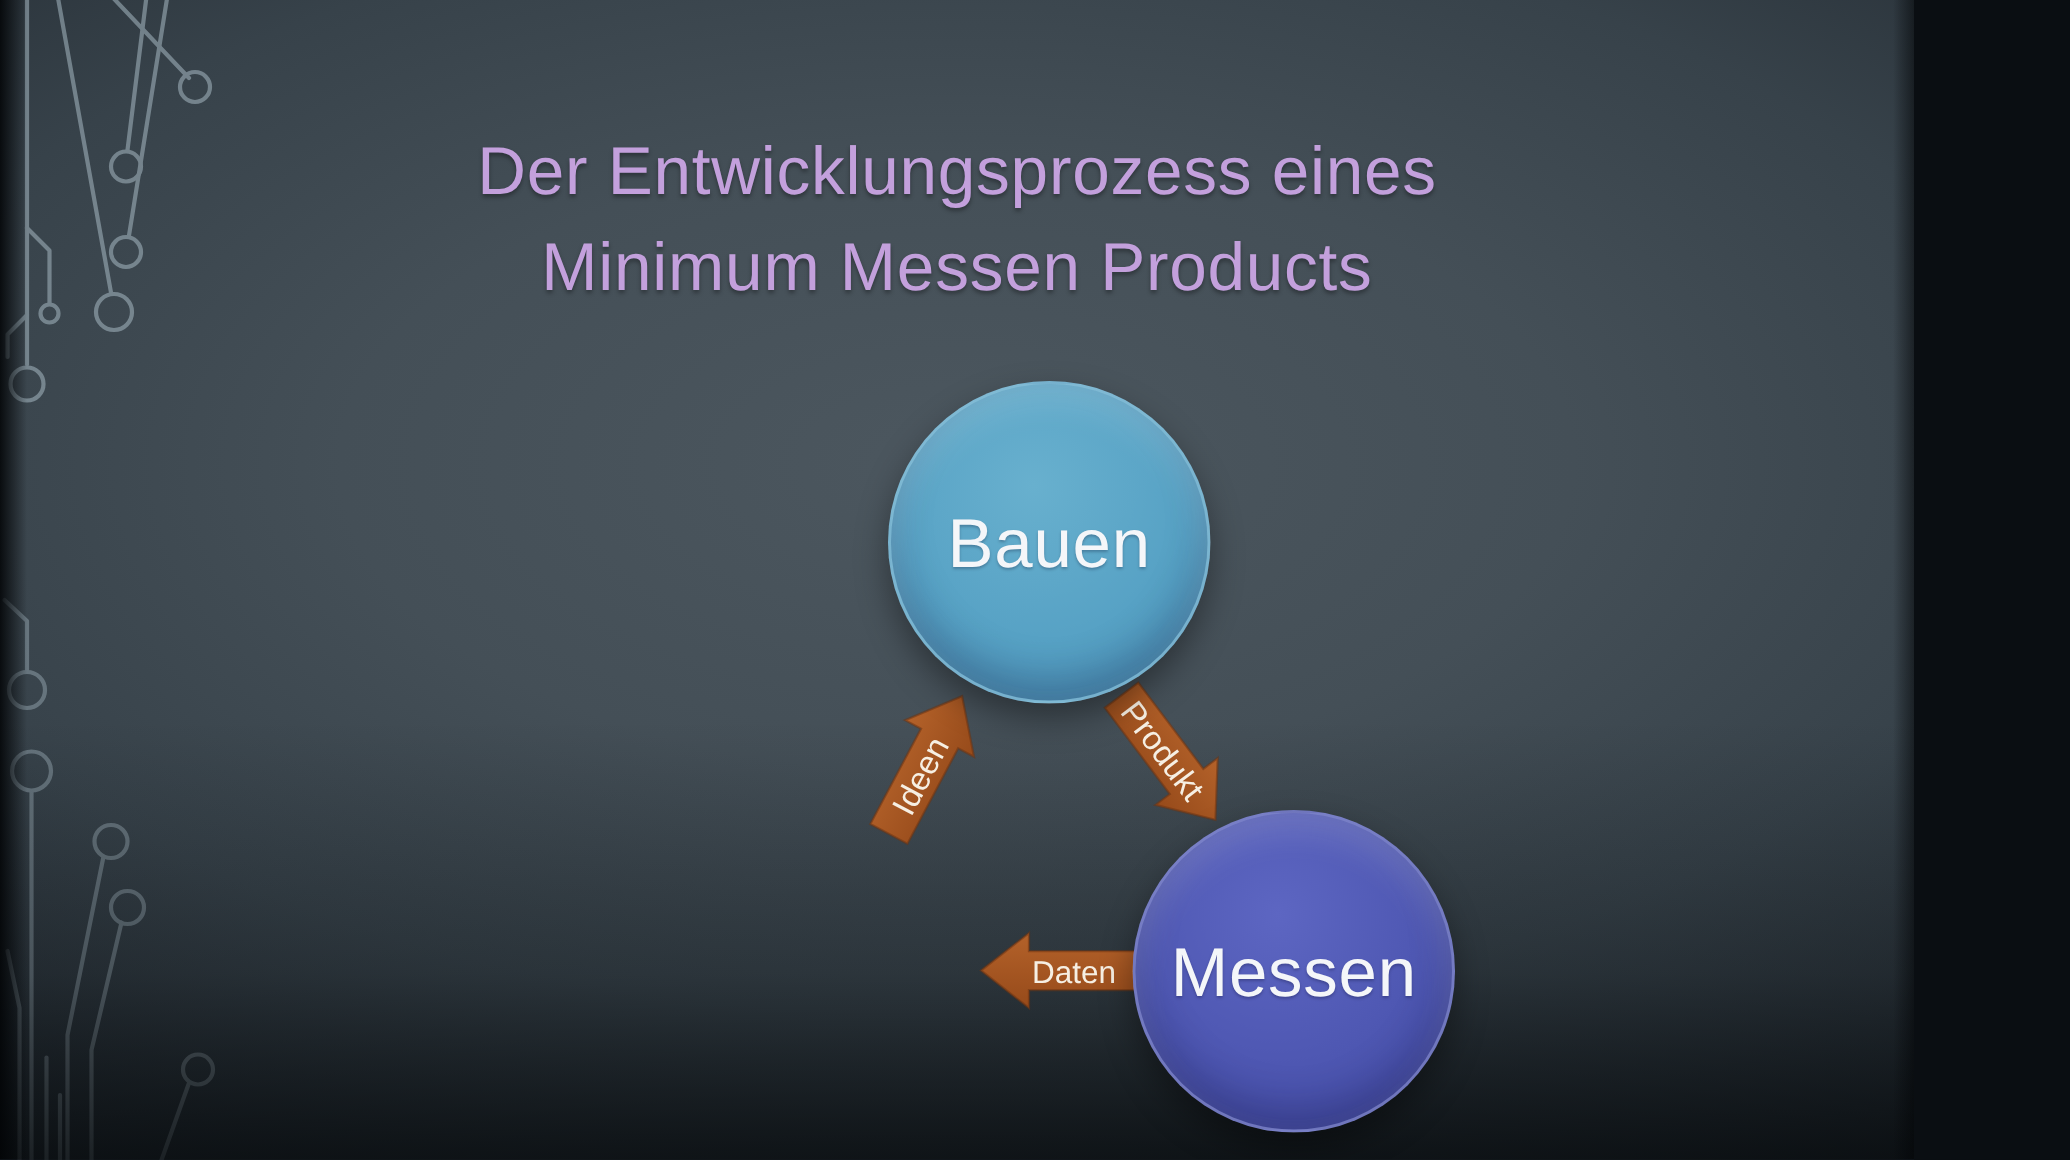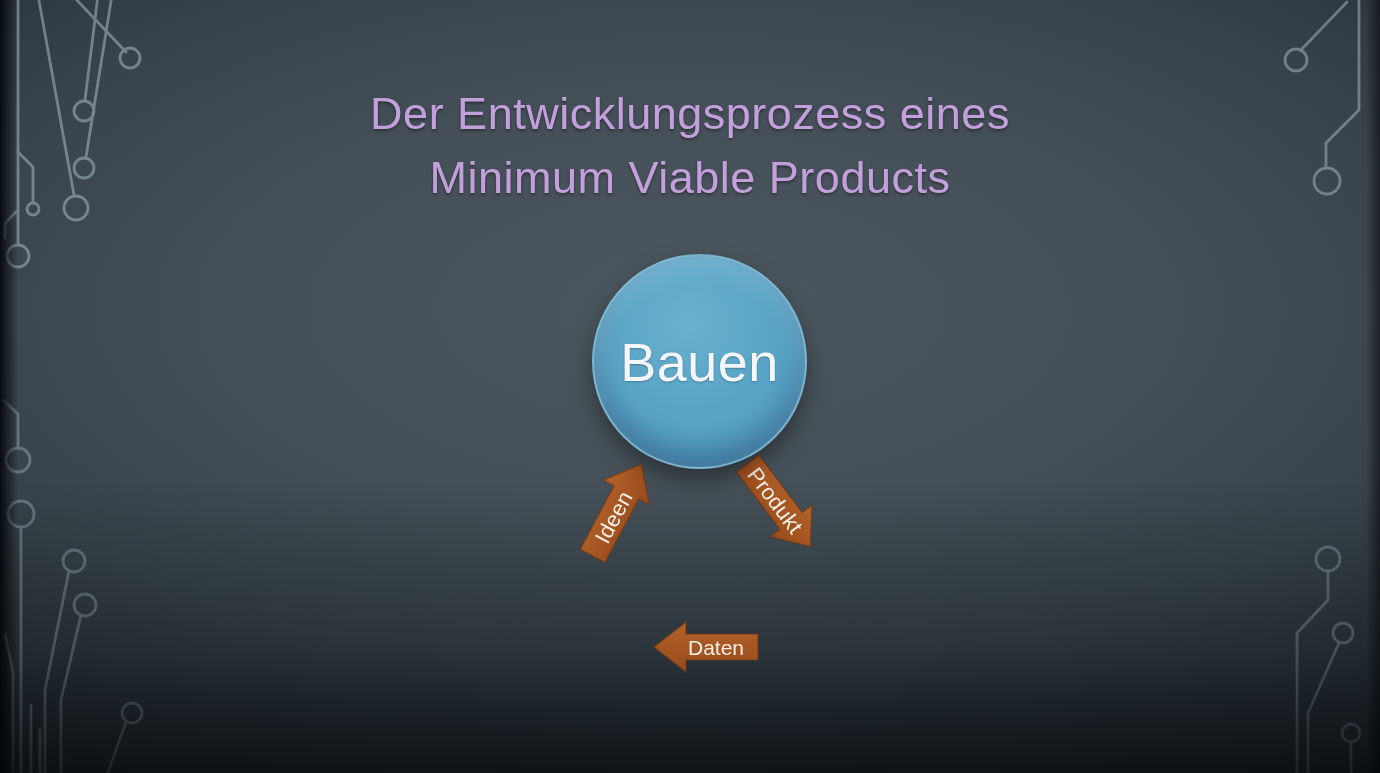--- a/index.html
+++ b/index.html
@@ -1,18 +1,18 @@
 <!DOCTYPE html>
 <html><head>
 <meta charset="utf-8">
 <style>
   html,body { margin:0; padding:0; background:#0a0e12; }
   * { box-sizing:border-box; }
   .slide {
-    position:relative; width:1380px; height:773px; overflow:hidden;
+    position:relative; width:1276px; height:773px; overflow:hidden;
     font-family:"Liberation Sans", sans-serif;
     background: radial-gradient(ellipse 115% 95% at 50% 40%,
       #4c575f 0%, #444f57 28%, #37424a 50%, #242c33 72%, #13181d 90%, #0a0e12 100%);
     text-decoration: underline;
   }
   svg.circuits { position:absolute; left:0; top:0; z-index:1; }
   .circuits path { fill:none; stroke:#a6b8c2; stroke-width:2.8; stroke-linecap:round; stroke-linejoin:round; }
   .circuits circle { fill:none; stroke:#a6b8c2; stroke-width:2.8; }
   .grp-lt { opacity:0.55; } .grp-lb { opacity:0.42; }
   .grp-rt { opacity:0.52; } .grp-rb { opacity:0.40; }
@@ -47,21 +47,21 @@
     position:absolute; width:215px; height:215px; border-radius:50%;
     display:flex; align-items:center; justify-content:center;
     border:2px solid rgba(255,255,255,0.22);
     box-shadow: inset 0 12px 22px rgba(255,255,255,0.16),
                 inset 0 -14px 26px rgba(15,15,55,0.28),
                 0 10px 22px rgba(0,0,0,0.38);
   }
   .node-bauen  { left:592px; top:254px; background:radial-gradient(circle at 45% 32%, #68b0ce 0%, #57a2c5 55%, #4a94ba 100%); }
   .node-lernen { left:430px; top:540px; background:radial-gradient(circle at 45% 32%, #9c68bd 0%, #8b58ac 55%, #7b499d 100%); }
   .node-messen { left:755px; top:540px; background:radial-gradient(circle at 45% 32%, #5d66c2 0%, #4e57b2 55%, #4149a3 100%); }
-  .node-label { font-size:54px; color:#f4f6f9; letter-spacing:0.5px; text-shadow:0 1px 2px rgba(0,0,30,0.25); }
+  .node-label { font-size:46px; color:#f4f6f9; letter-spacing:0.5px; text-shadow:0 1px 2px rgba(0,0,30,0.25); }
 </style>
 </head>
 <body>
 
 <div class="slide">
 
   <svg class="circuits" width="1380" height="773" viewBox="0 0 1380 773">
     <g class="grp-lt">
       <path d="M18 -5 V243"></path>
         <circle cx="18" cy="256" r="11"></circle>
@@ -107,21 +107,21 @@
         <path d="M1351 742 V778"></path>
     </g>
   </svg>
 
   <div class="bottom-shade"></div>
   <div class="edge-shadow-left"></div>
   <div class="edge-shadow-right"></div>
 
   <h1 class="title">
     <span class="tl">Der Entwicklungsprozess eines</span>
-    <span class="tl">Minimum Viable Products</span>
+    <span class="tl">Minimum Messen Products</span>
   </h1>
 
   <div class="diagram">
 
     <svg class="arrows" width="1380" height="773" viewBox="0 0 1380 773">
       <defs>
         <linearGradient id="arrowGrad" x1="0" y1="0" x2="0" y2="1">
           <stop offset="0" stop-color="#b4622a"></stop>
           <stop offset="1" stop-color="#964a1a"></stop>
         </linearGradient>
@@ -139,15 +139,18 @@
 
       <g transform="translate(706,647)">
         <path class="arrow-shape" d="M 52 -13 L -20 -13 L -20 -25 L -52 0 L -20 25 L -20 13 L 52 13 Z"></path>
         <text class="arrow-label small" x="10" y="8">Daten</text>
       </g>
     </svg>
 
     <div class="node node-bauen">
       <span class="node-label">Bauen</span>
     </div>
+    <div class="node node-messen">
+      <span class="node-label">Messen</span>
+    </div>
 
   </div>
 </div>
 
 </body></html>

